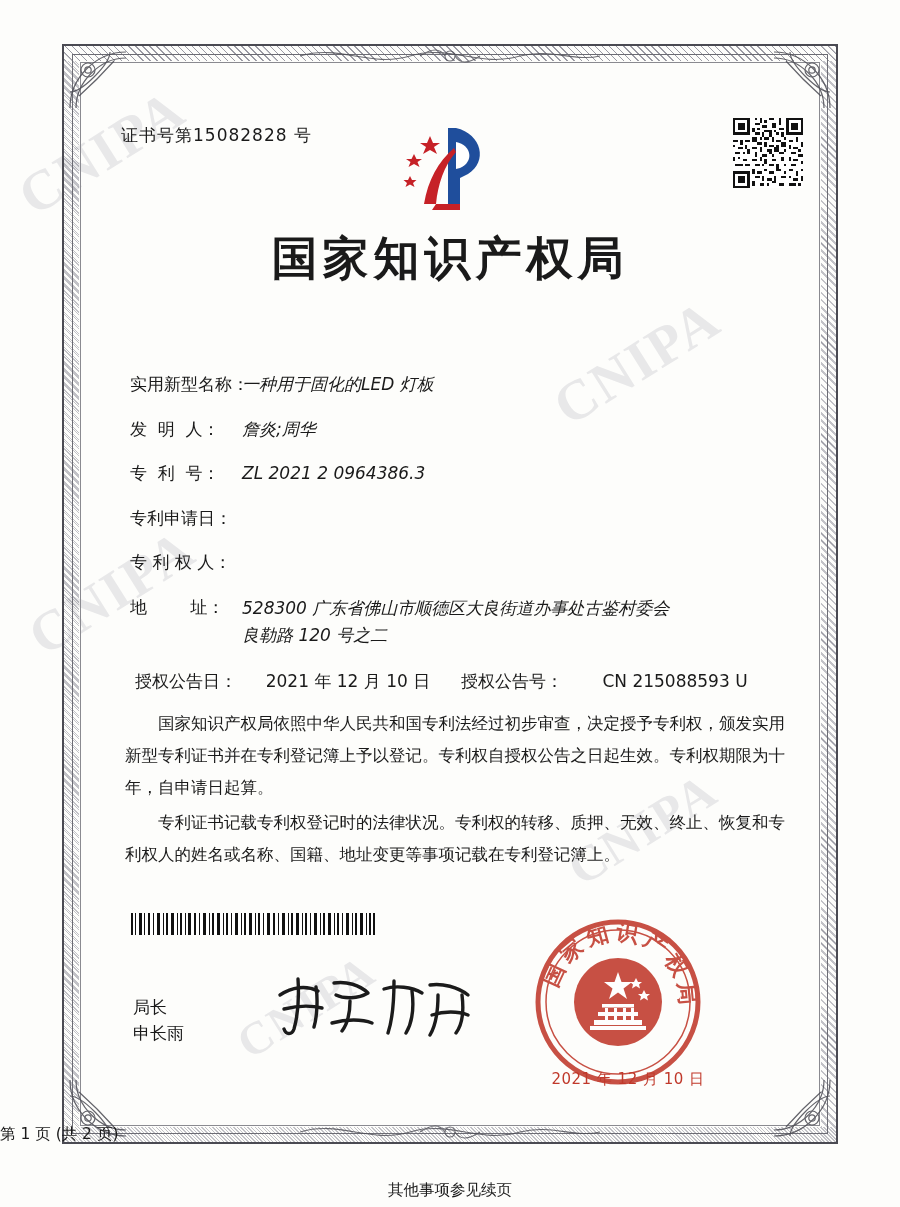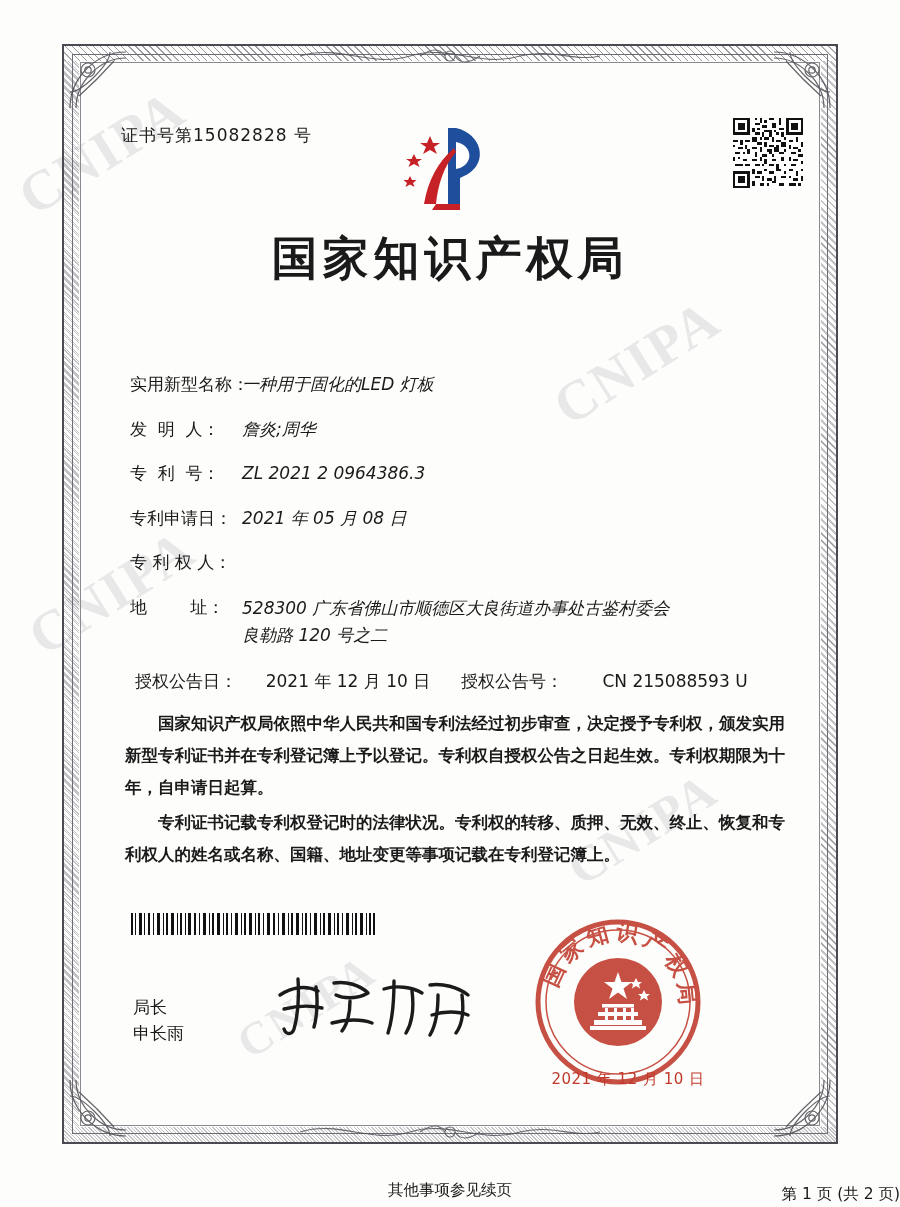--- a/index.html
+++ b/index.html
@@ -174,21 +174,21 @@
   
   .body-text {
     position: absolute;
     left: 125px; top: 708px;
     width: 660px;
     font-size: 16.5px;
     line-height: 1.95;
     text-align: justify;
     font-family: "DejaVu Serif", "Liberation Serif", serif;
   }
-  .body-text p { margin: 0 0 2px 0; text-indent: 2em; font-weight: bold; }
+  .body-text p { margin: 0 0 2px 0; text-indent: 2em; }
 
   
   .barcode {
     position: absolute;
     left: 131px; top: 913px;
     width: 244px; height: 22px;
   }
   .barcode svg { display: block; width: 100%; height: 100%; }
 
   
@@ -217,23 +217,23 @@
     left: 533px; top: 1070px;
     width: 190px;
     text-align: center;
     font-size: 15px;
     color: #c0392b;
     letter-spacing: .5px;
   }
 
   .page-num {
     position: absolute;
-    left: 0; top: 1184px;
+    left: 0; top: 1124px;
     width: 900px;
-    text-align: right;
+    text-align: left;
     font-size: 15.5px;
   }
   .footer-note {
     position: absolute;
     left: 0; top: 1180px;
     width: 900px;
     text-align: center;
     font-size: 15.5px;
   }
 </style>
@@ -469,21 +469,20 @@
     <div class="row">
       <div class="lab">发  明  人：</div>
       <div class="val">詹炎;周华</div>
     </div>
     <div class="row">
       <div class="lab">专  利  号：</div>
       <div class="val">ZL 2021 2 0964386.3</div>
     </div>
     <div class="row">
       <div class="lab">专利申请日：</div>
-      <div class="val">2021 年 05 月 08 日</div>
     </div>
     <div class="row">
       <div class="lab">专 利 权 人：</div>
     </div>
     <div class="row addr">
       <div class="lab">地        址：</div>
       <div class="val">
         <span class="indent2">528300 广东省佛山市顺德区大良街道办事处古鉴村委会</span>
         <span class="indent2">良勒路 120 号之二</span>
       </div>

